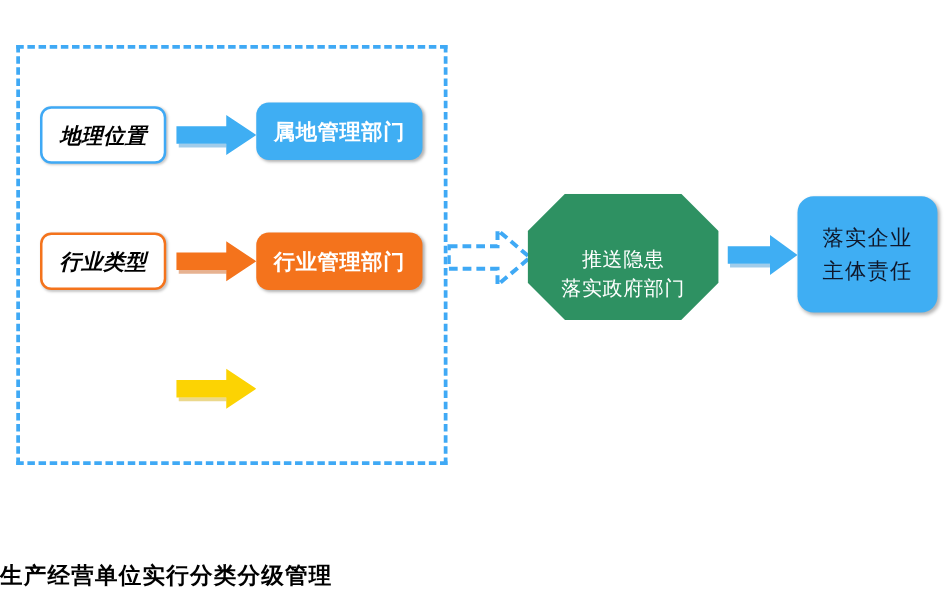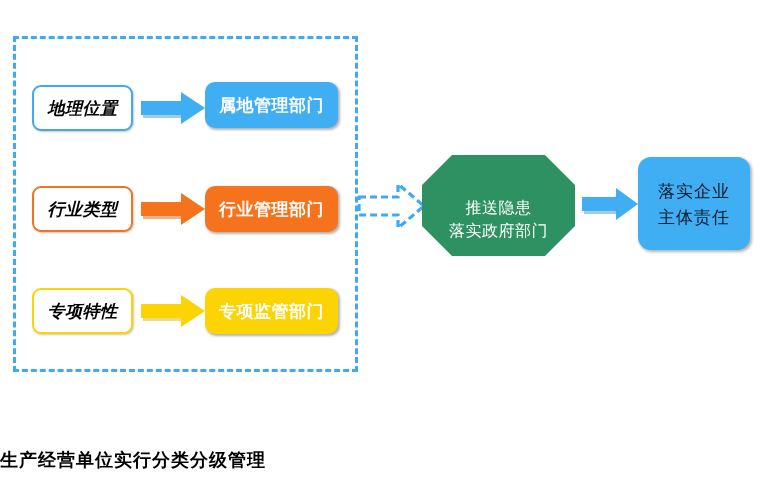--- a/index.html
+++ b/index.html
@@ -188,32 +188,26 @@
   <div class="block-arrow a2">
     <svg width="64" height="34" viewBox="0 0 64 34" xmlns="http://www.w3.org/2000/svg">
       <polygon points="0,10 40,10 40,1 64,17 40,33 40,24 0,24" fill="#F4731C"></polygon>
       <polygon points="2,24 40,24 40,27 2,27" fill="#C9550B" opacity="0.45"></polygon>
     </svg>
   </div>
   <div class="dept-chip f-orange">
     <span>行业管理部门</span>
   </div>
 
-  <div class="src-chip c-yellow">
-    <span>专项特性</span>
-  </div>
   <div class="block-arrow a3">
     <svg width="64" height="34" viewBox="0 0 64 34" xmlns="http://www.w3.org/2000/svg">
       <polygon points="0,10 40,10 40,1 64,17 40,33 40,24 0,24" fill="#FCD303"></polygon>
       <polygon points="2,24 40,24 40,27 2,27" fill="#D2A900" opacity="0.45"></polygon>
     </svg>
   </div>
-  <div class="dept-chip f-yellow">
-    <span>专项监管部门</span>
-  </div>
 
   <div class="dashed-arrow">
     <svg width="68" height="52" viewBox="0 0 68 52" xmlns="http://www.w3.org/2000/svg">
       <polygon points="1,17 40,17 40,4 66,26 40,48 40,35 1,35" fill="none" stroke="#3FA9F5" stroke-width="3.2" stroke-dasharray="7,4" stroke-linejoin="miter"></polygon>
     </svg>
   </div>
 
   <div class="octagon">
     <span class="oline">推送隐患</span>
     <span class="oline">落实政府部门</span>

